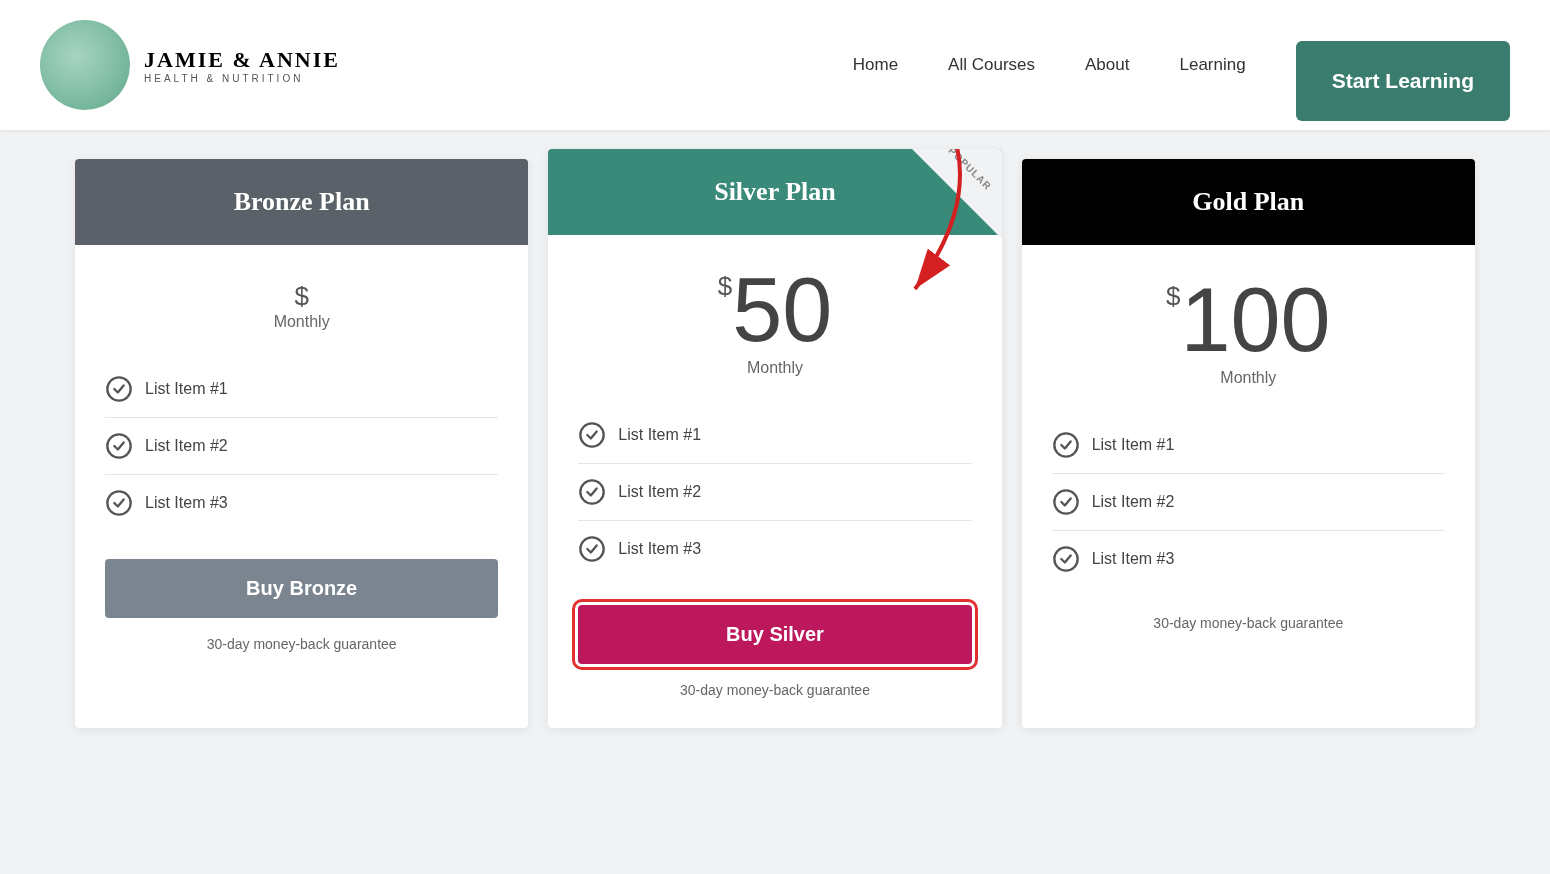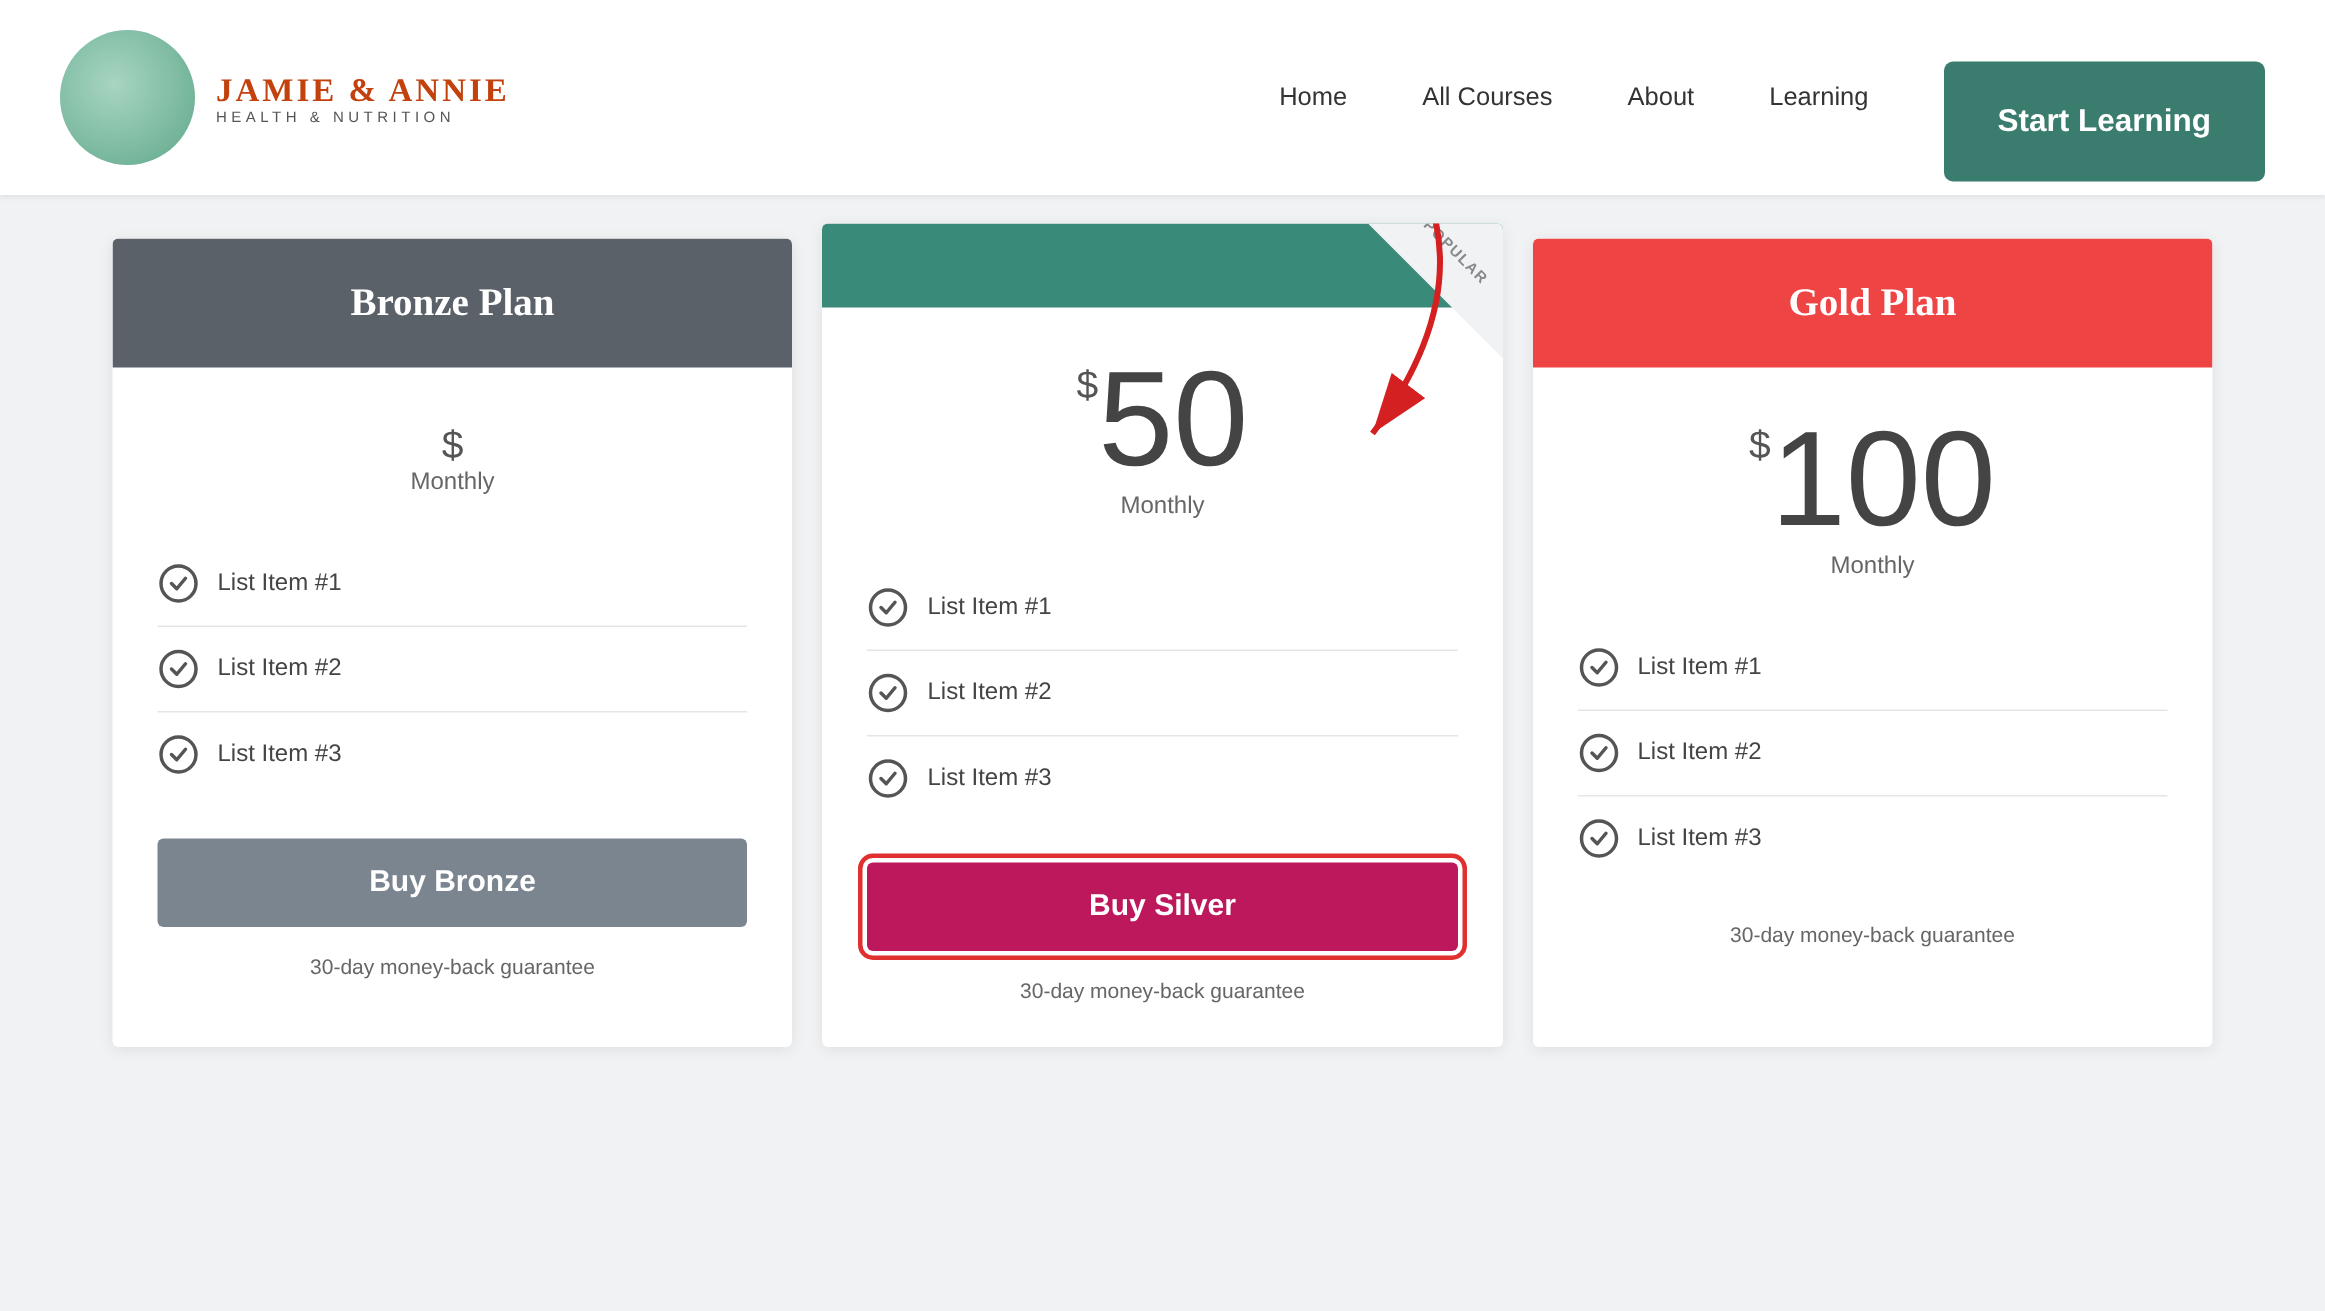--- a/index.html
+++ b/index.html
@@ -28,21 +28,21 @@
       flex-shrink: 0;
     }
     .logo-text {
       display: flex;
       flex-direction: column;
     }
     .logo-text .brand-name {
       font-size: 22px;
       font-weight: 700;
       letter-spacing: 2px;
-      color: #c2410c;
+      color: #000000;
       font-family: 'Georgia', serif;
     }
     .logo-text .brand-sub {
       font-size: 10px;
       letter-spacing: 3px;
       color: #555;
       text-transform: uppercase;
       font-family: sans-serif;
     }
     nav {
@@ -103,21 +103,21 @@
     }
     .plan-header.bronze-header {
       background: #5a6168;
     }
     .plan-header.silver-header {
       background: #3a8a7a;
       position: relative;
       overflow: visible;
     }
     .plan-header.gold-header {
-      background: #ef4444;
+      background: #000000;
     }
     .plan-title {
       color: #fff;
       font-size: 26px;
       font-weight: 700;
       font-family: 'Georgia', serif;
     }
 
     
     .popular-badge {
@@ -333,20 +333,21 @@
 
       <svg style="position:absolute;top:-20px;left:50%;transform:translateX(60px);width:160px;height:200px;pointer-events:none;z-index:10;" viewBox="0 0 160 200">
         <defs>
           <marker id="arrowhead" markerWidth="10" markerHeight="7" refX="10" refY="3.5" orient="auto">
             <polygon points="0 0, 10 3.5, 0 7" fill="#d42020"></polygon>
           </marker>
         </defs>
         <path d="M 120 10 Q 140 80 80 160" stroke="#d42020" stroke-width="4" fill="none" marker-end="url(#arrowhead)"></path>
       </svg>
       <div class="plan-header silver-header">
+        <h2 class="plan-title">Silver Plan</h2>
         <div class="popular-badge">
           <div class="popular-badge-label">POPULAR</div>
         </div>
       </div>
       <div class="plan-body">
         <div class="price-area">
           <div class="price-row">
             <span class="currency">$</span>
             <span class="price-amount">50</span>
           </div>

